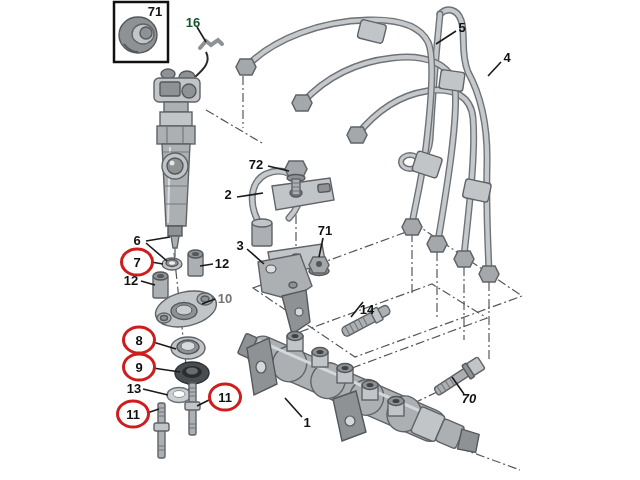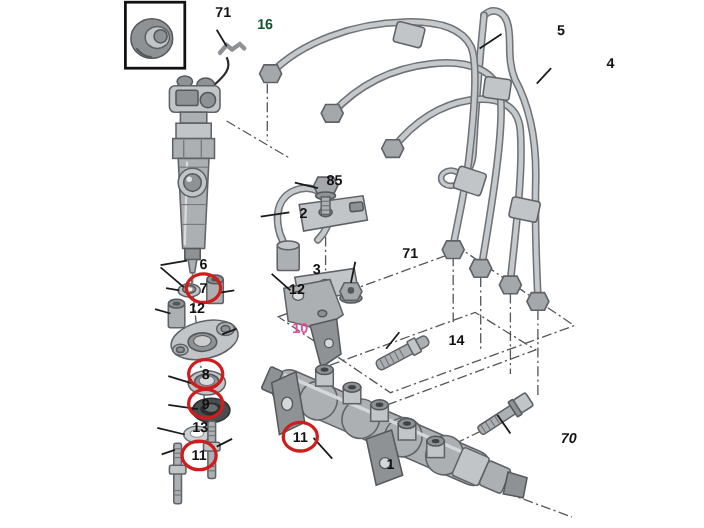--- a/index.html
+++ b/index.html
@@ -1,21 +1,21 @@
 <!DOCTYPE html>
 <html><head>
 <meta charset="utf-8">
 <style>
   html,body{margin:0;padding:0;background:#e8e8e8;}
   #stage{
     position:relative;width:640px;height:480px;background:#ffffff;
     font-family:"Liberation Sans",sans-serif;overflow:hidden;
   }
   #drawing{position:absolute;left:0;top:0;}
-  #callout-layer{position:absolute;left:0;top:0;width:508px;height:480px;pointer-events:none;margin-left:48px;}
+  #callout-layer{position:absolute;left:0;top:0;width:508px;height:480px;pointer-events:none;}
   .callout{
     position:absolute;transform:translate(-50%,-50%);
     font-weight:bold;font-size:13px;color:#111;line-height:1;
     white-space:nowrap;text-align:center;
   }
   .callout.circled{
     border:3px solid #cf1d1d;border-radius:50%;
     padding:5px 7px;min-width:14px;
   }
   .pipe-o{fill:none;stroke:#6f7377;stroke-width:7;stroke-linecap:round;}
@@ -312,29 +312,29 @@
     <path class="leader" d="M302,417 L285,398"></path>
     <path class="leader" d="M464,394 L452,377"></path>
   </g>
 </svg>
 
 <div id="callout-layer">
       <div class="callout" style="left: 155px; top: 11px; color: rgb(17, 17, 17);">71</div>
       <div class="callout" style="left: 193px; top: 22px; color: #14532d;">16</div>
       <div class="callout" style="left: 462px; top: 27px; color: rgb(17, 17, 17);">5</div>
       <div class="callout" style="left: 507px; top: 57px; color: rgb(17, 17, 17);">4</div>
-      <div class="callout" style="left: 256px; top: 164px; color: rgb(17, 17, 17);">85</div>
+      <div class="callout" style="left: 256px; top: 164px; color: rgb(17, 17, 17);">72</div>
       <div class="callout" style="left: 228px; top: 194px; color: rgb(17, 17, 17);">2</div>
       <div class="callout" style="left: 240px; top: 245px; color: rgb(17, 17, 17);">3</div>
       <div class="callout" style="left: 325px; top: 230px; color: rgb(17, 17, 17);">71</div>
       <div class="callout" style="left: 137px; top: 240px; color: rgb(17, 17, 17);">6</div>
       <div class="callout circled" style="left: 137px; top: 262px; color: rgb(17, 17, 17); border-color: rgb(207, 29, 29);">7</div>
       <div class="callout" style="left: 222px; top: 263px; color: rgb(17, 17, 17);">12</div>
       <div class="callout" style="left: 131px; top: 280px; color: rgb(17, 17, 17);">12</div>
-      <div class="callout" style="left: 225px; top: 298px; color: #ec4899;">10</div>
+      <div class="callout" style="left: 225px; top: 298px; color: #737373;">10</div>
       <div class="callout circled" style="left: 139px; top: 340px; color: rgb(17, 17, 17); border-color: rgb(207, 29, 29);">8</div>
       <div class="callout circled" style="left: 139px; top: 367px; color: rgb(17, 17, 17); border-color: rgb(207, 29, 29);">9</div>
       <div class="callout" style="left: 134px; top: 388px; color: rgb(17, 17, 17); text-align: center;">13</div>
       <div class="callout circled" style="left: 225px; top: 397px; color: rgb(17, 17, 17); border-color: rgb(207, 29, 29);">11</div>
       <div class="callout circled" style="left: 133px; top: 414px; color: rgb(17, 17, 17); border-color: rgb(207, 29, 29);">11</div>
       <div class="callout" style="left: 367px; top: 309px; color: rgb(17, 17, 17);">14</div>
       <div class="callout" style="left: 307px; top: 422px; color: rgb(17, 17, 17);">1</div>
       <div class="callout" style="left: 469px; top: 398px; color: rgb(17, 17, 17); font-style: italic;">70</div>
     </div>
 

